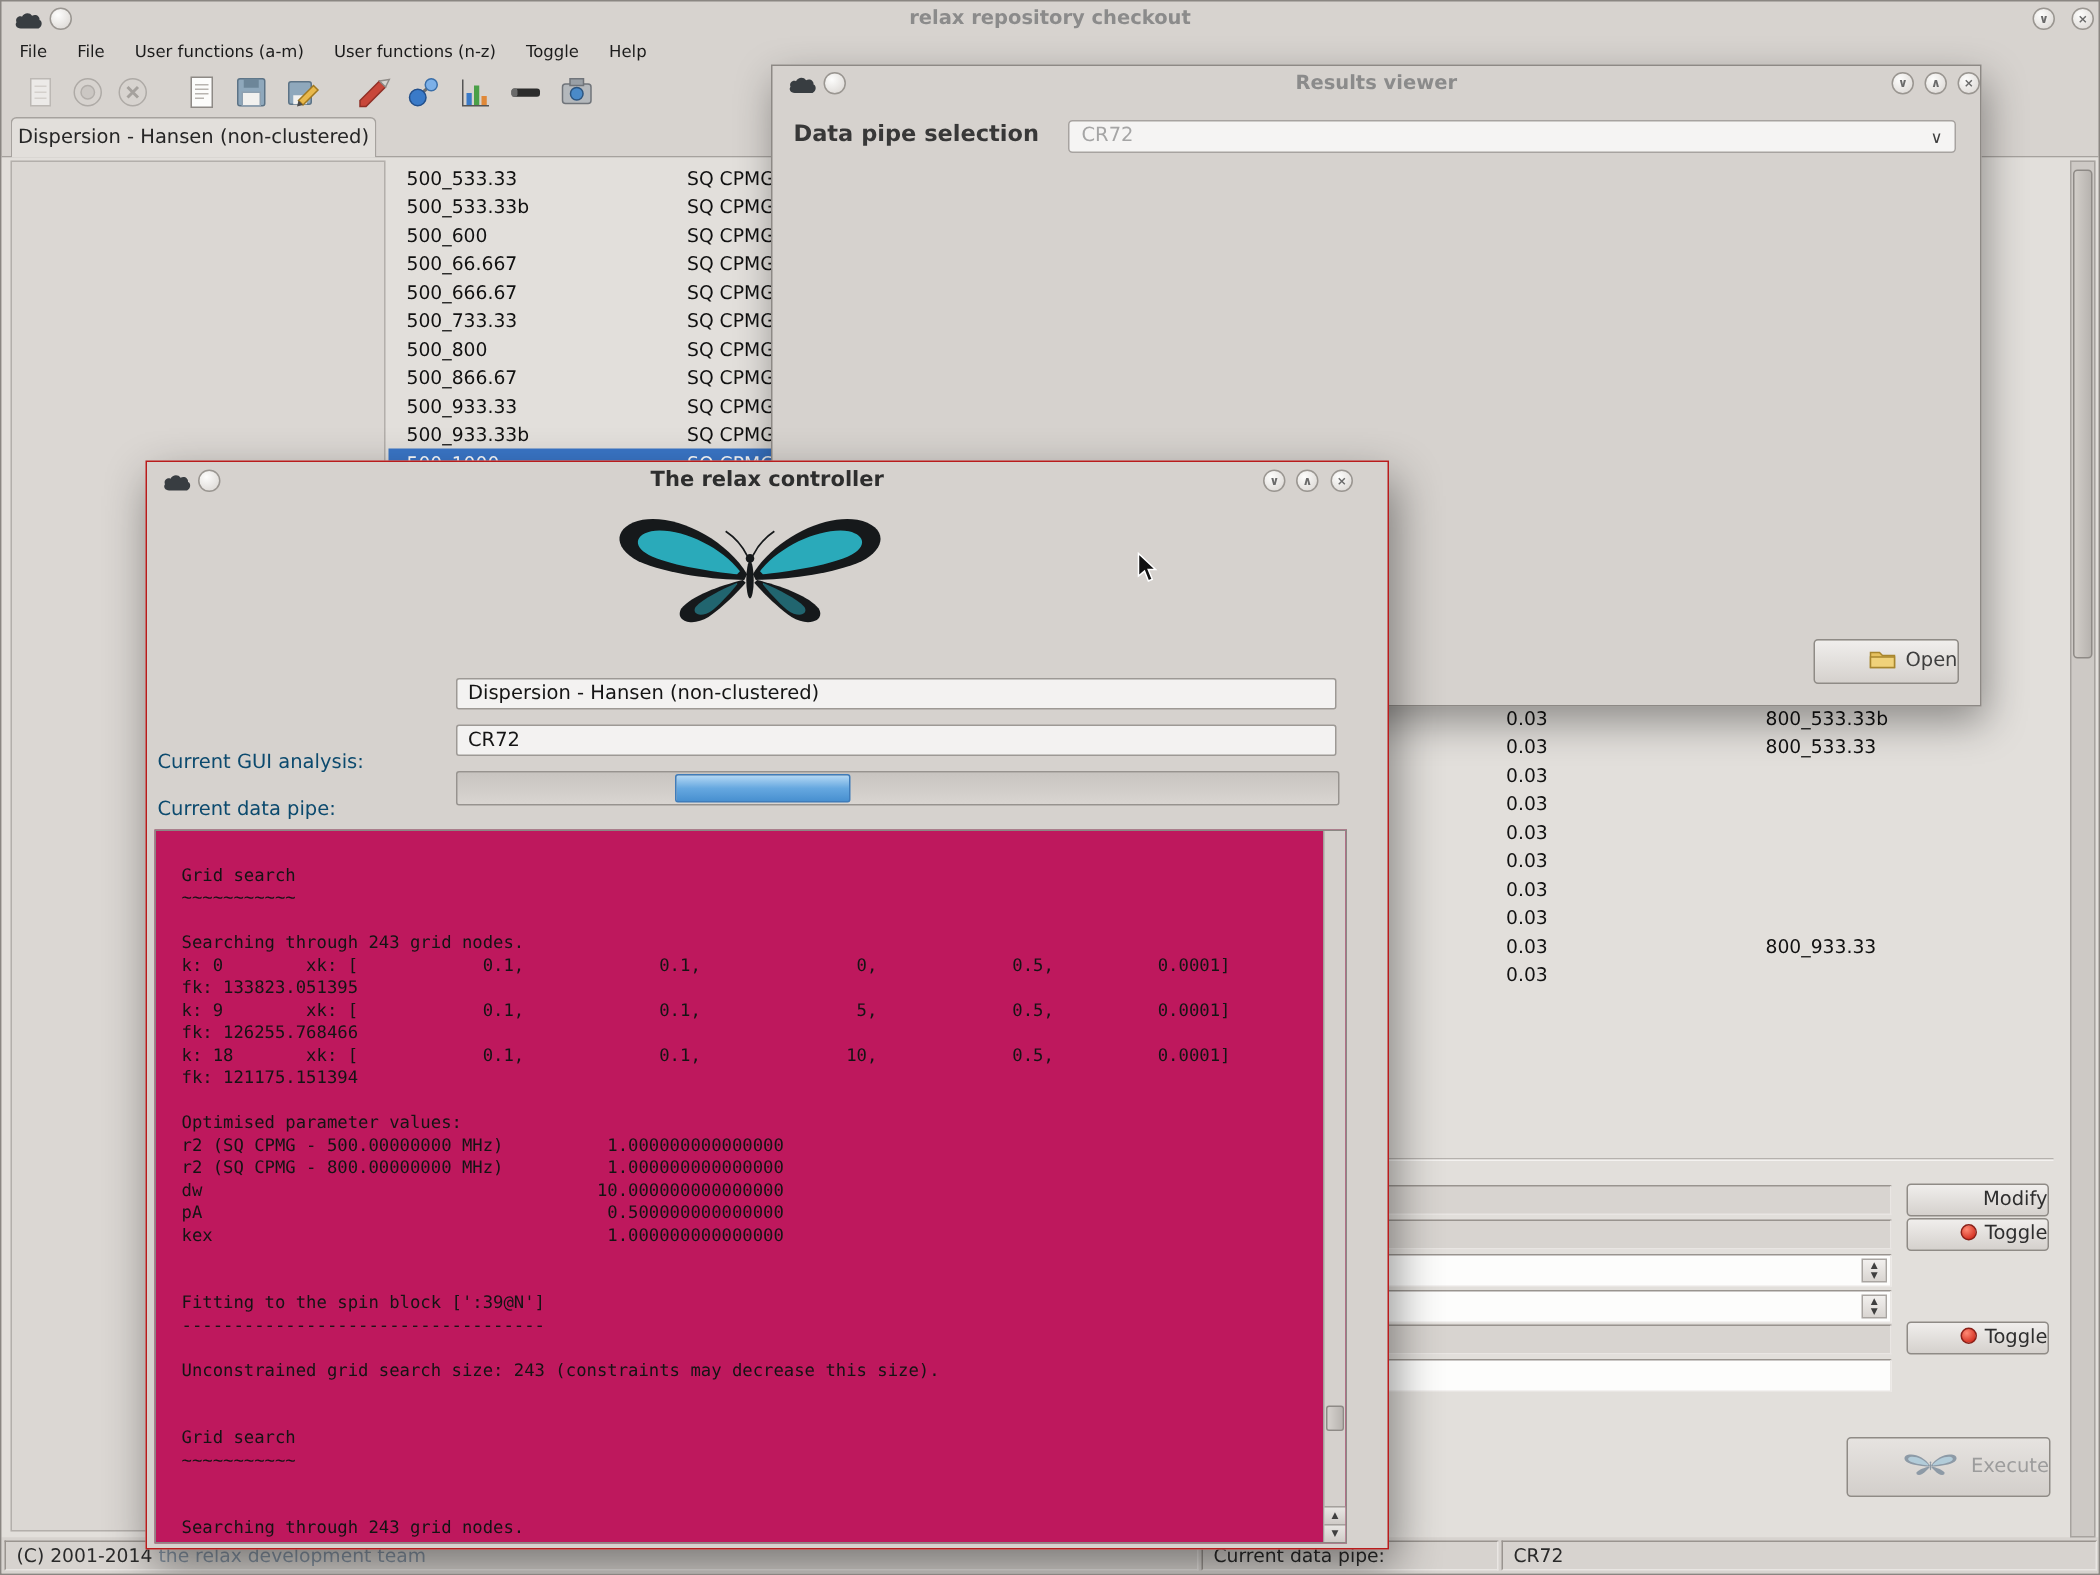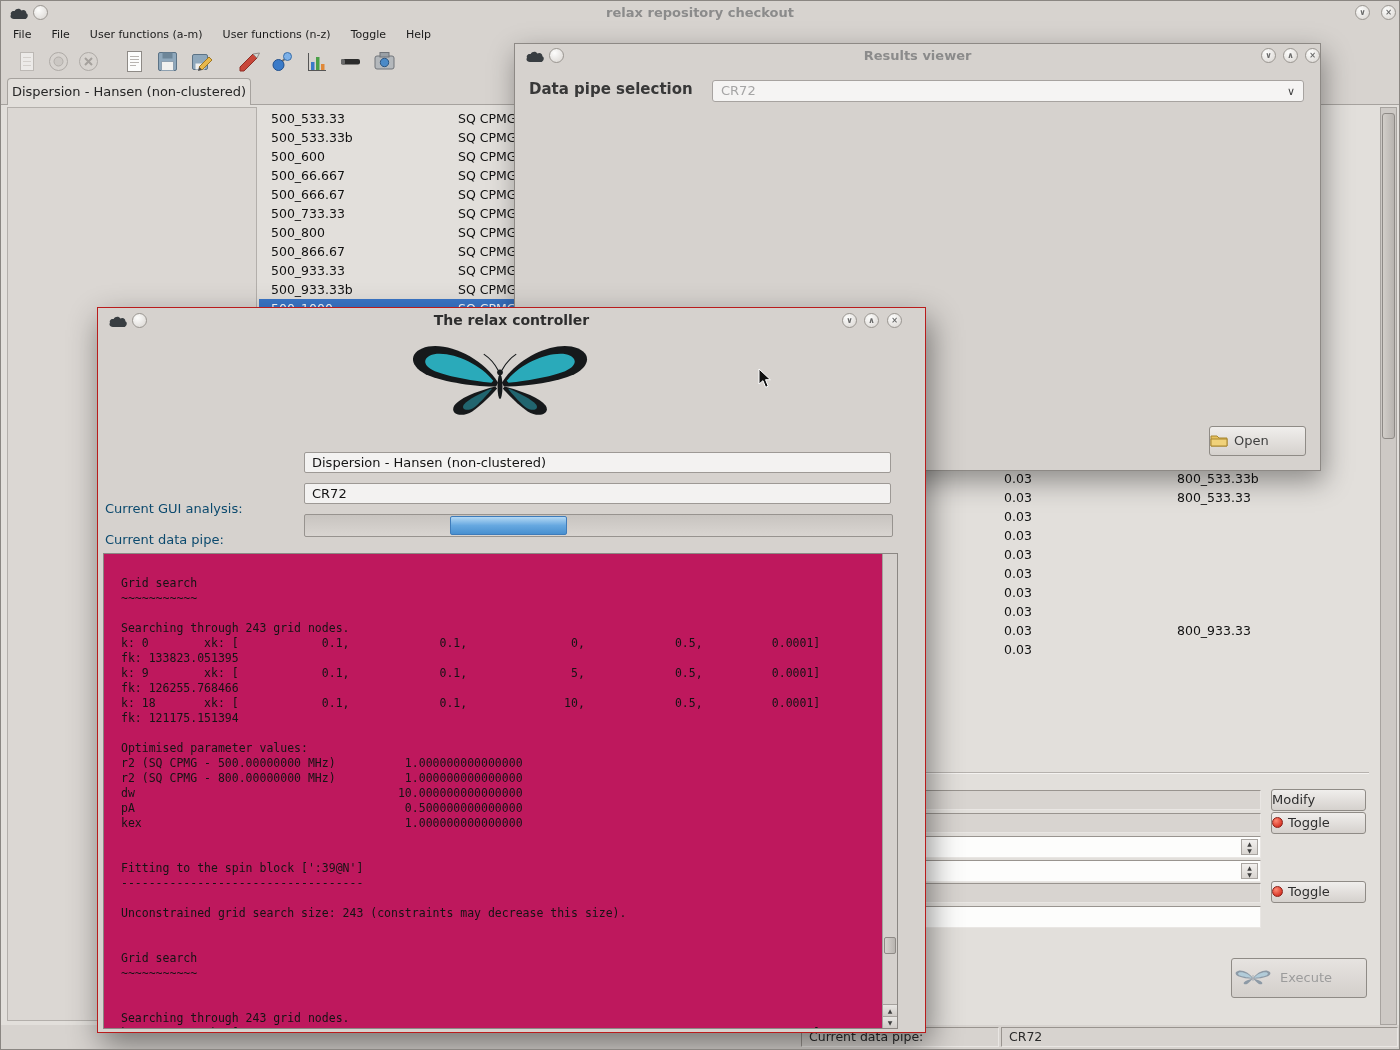--- a/index.html
+++ b/index.html
@@ -8,21 +8,21 @@
   #screen { position:relative; width:1400px; height:1050px; background:#d7d3cf; overflow:hidden; border:1px solid #8a8682; }
 
   
   .titlebar { position:absolute; left:0; top:0; right:0; height:23px; text-align:center; font-weight:bold; font-size:13px; color:#8b8b8b; line-height:23px; }
   .winbtn { position:absolute; top:4px; width:15px; height:15px; border-radius:50%; border:1px solid #9a9691;
             background:radial-gradient(circle at 35% 30%, #fdfdfc, #d8d4d0); font-size:8px; line-height:13px; color:#6a6a6a; text-align:center; }
   .cloudbtn { position:absolute; top:6px; width:20px; height:13px; }
   .cloud-path { fill:#383d41; }
   .sunken { border:1px solid; border-color:#99948f #e9e6e3 #e9e6e3 #99948f; }
   .btn { position:absolute; border:1px solid #8f8b86; border-radius:3px; background:linear-gradient(#f0eeec,#d5d1cd);
-         font-size:13px; color:#2e2e2e; text-align:left; }
+         font-size:13px; color:#2e2e2e; text-align:right; }
   .radio-ico { display:inline-block; width:11px; height:11px; border-radius:50%;
                background:radial-gradient(circle at 35% 30%, #ff8a74, #c8170b); border:1px solid #8a2018; vertical-align:-1px; margin-right:5px; }
 
   
   #main-titlebar .cloudbtn { left:8px; }
   #main-titlebar .circle-plain { left:32px; }
   #main-close { left:1380px; } #main-shade { left:1354px; }
   .menubar { position:absolute; top:23px; left:0; right:0; height:21px; padding-left:2px; }
   .menu-item { display:inline-block; padding:0 10px; line-height:21px; font-size:11px; color:#1c1c1c; }
   .toolbar { position:absolute; top:44px; left:0; right:0; height:33px; }
@@ -327,20 +327,23 @@
             <path class="bw-teal" d="M103 45 C 89 27, 60 14, 41 17 C 28 20, 28 30, 45 36 C 61 42, 90 46, 101 47 Z"></path>
             <path class="bw-dark" d="M105 51 C 89 55, 69 62, 62 71 C 57 80, 70 84, 81 77 C 91 70, 102 59, 107 53 Z"></path>
           </g>
         <ellipse class="bw-dark" cx="110" cy="51" rx="2.6" ry="13"></ellipse>
           <circle class="bw-dark" cx="110" cy="36" r="3"></circle>
       </svg><span>Execute</span>
     </div>
   </div>
 
   <div class="statusbar">
+    <div class="status-sec sunken" id="status1">
+      <span>(C) 2001-2014</span><span class="team">the relax development team</span>
+    </div>
     <div class="status-sec sunken" id="status2"><span>Current data pipe:</span></div>
     <div class="status-sec sunken" id="status3"><span>CR72</span></div>
   </div>
 
   <div class="vscroll-main">
     <div class="thumb"></div>
   </div>
 
   <div class="results">
     <div class="titlebar">

